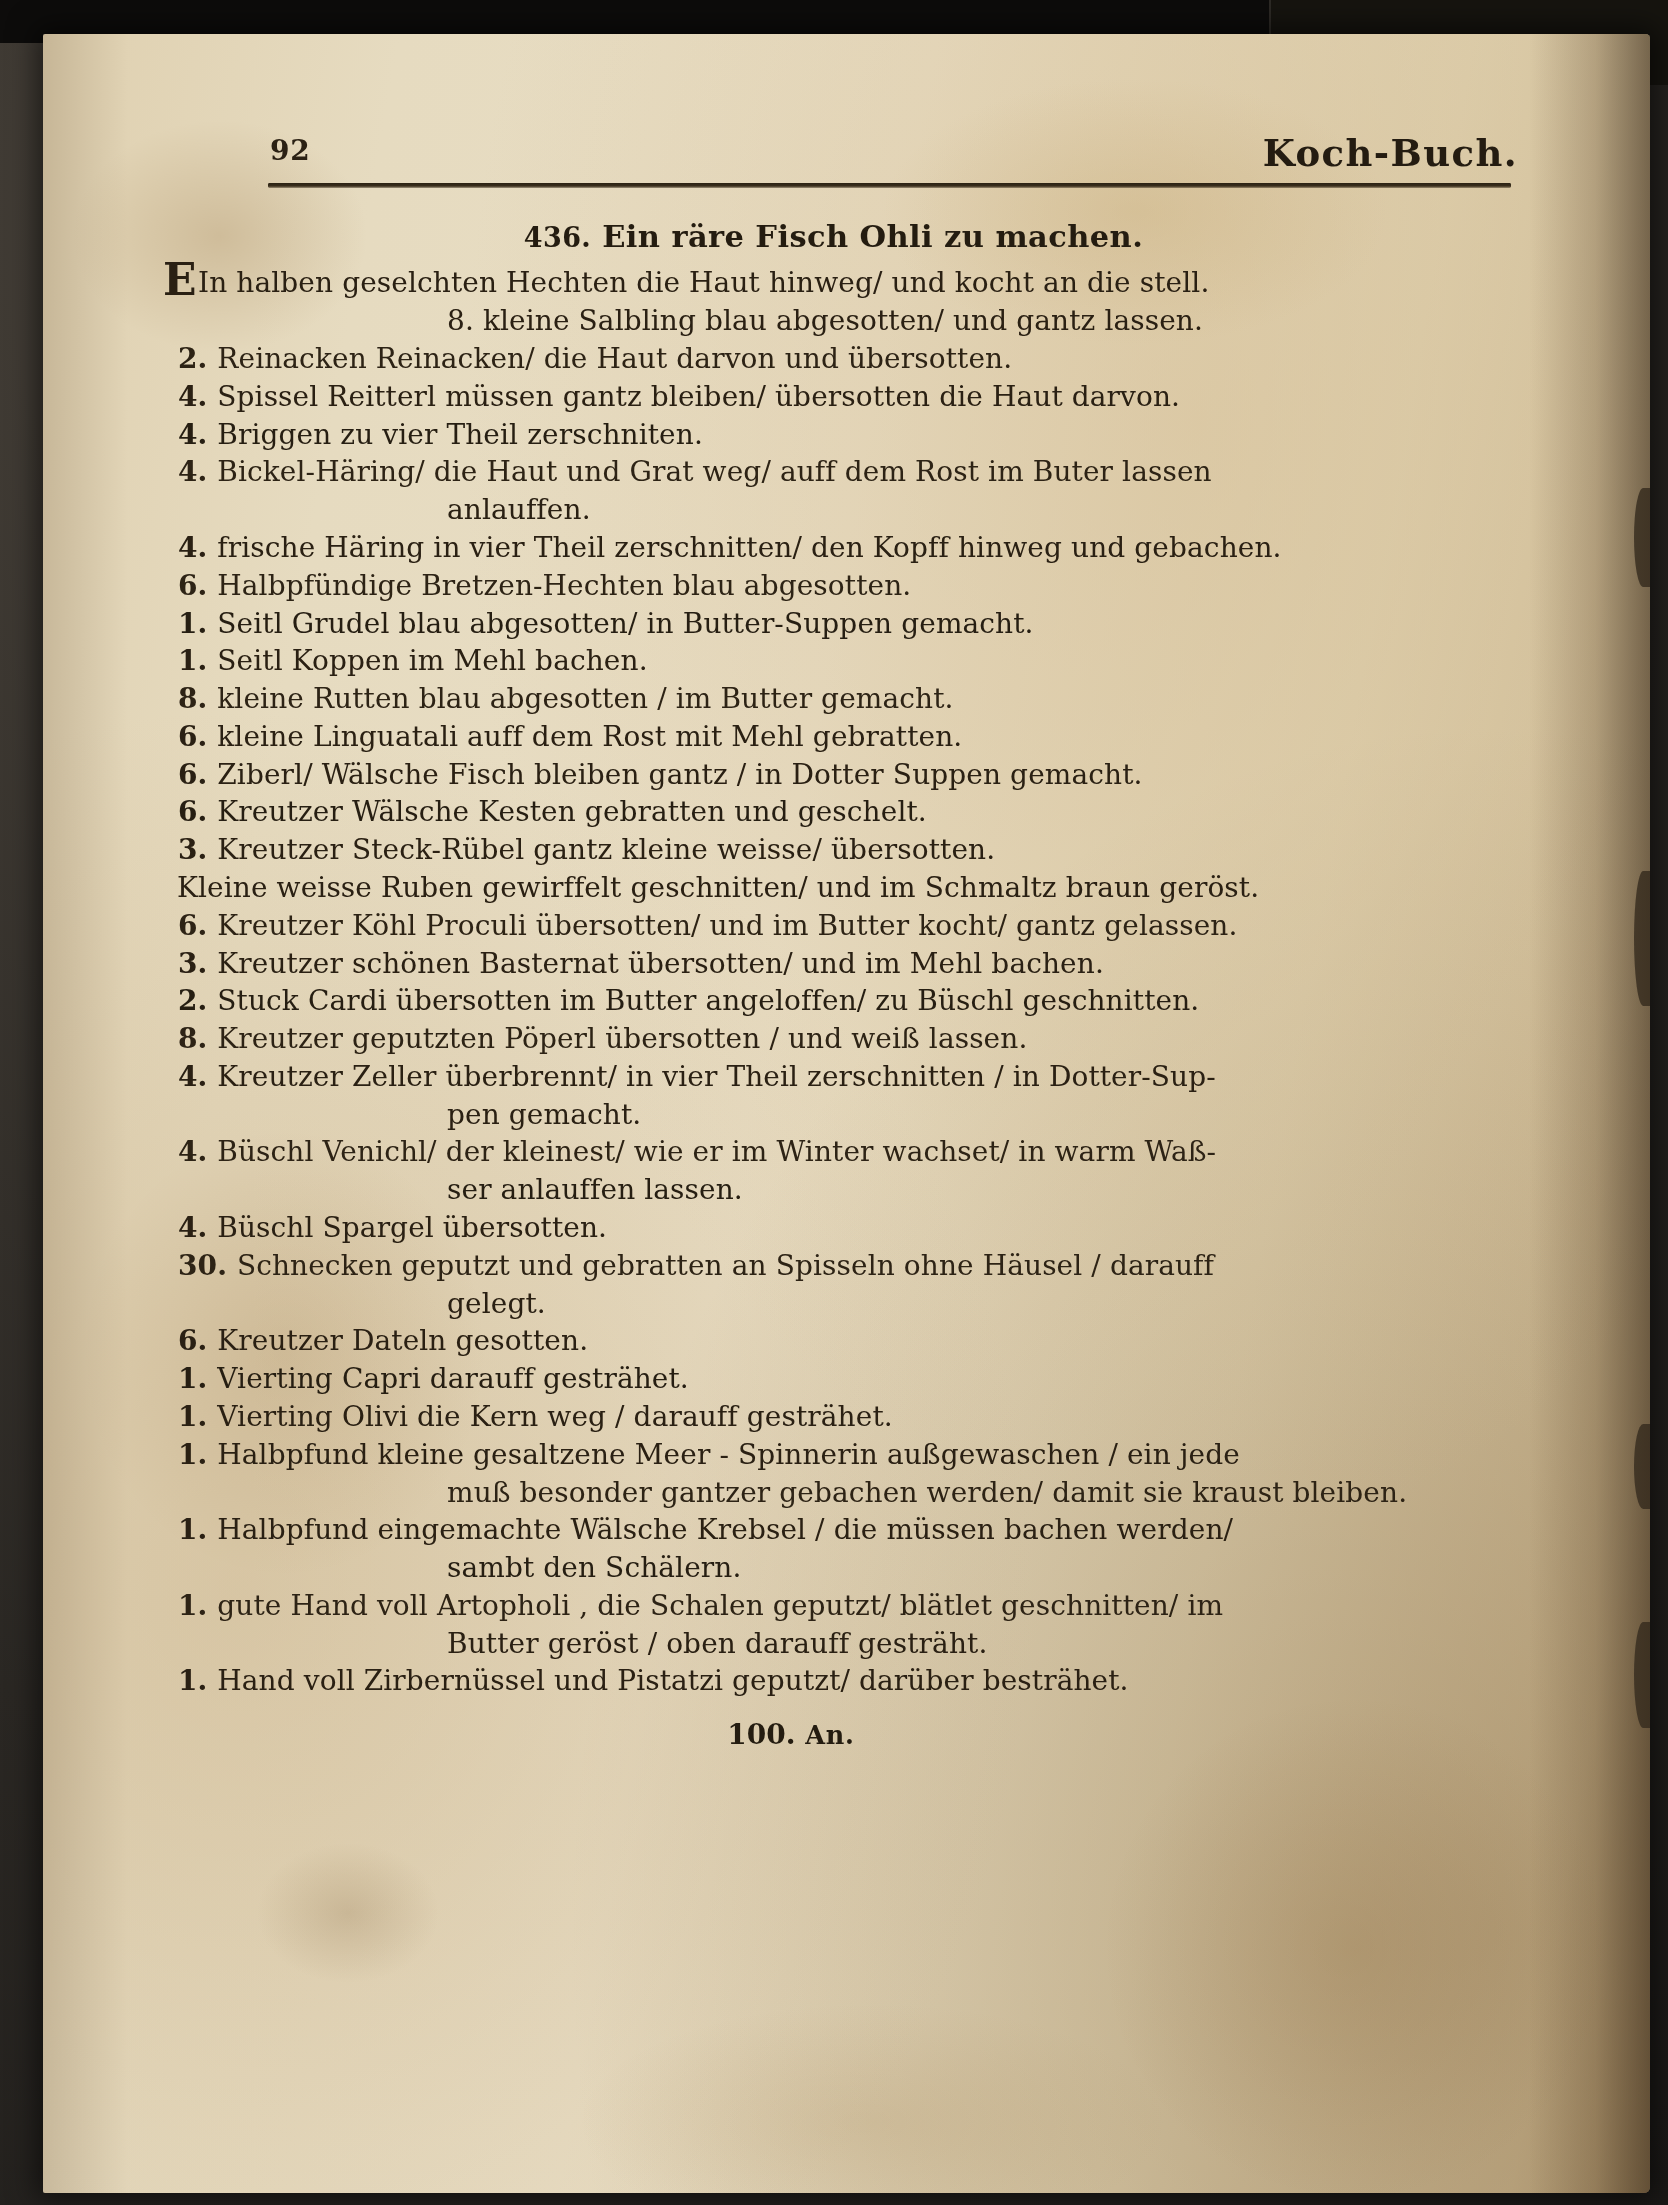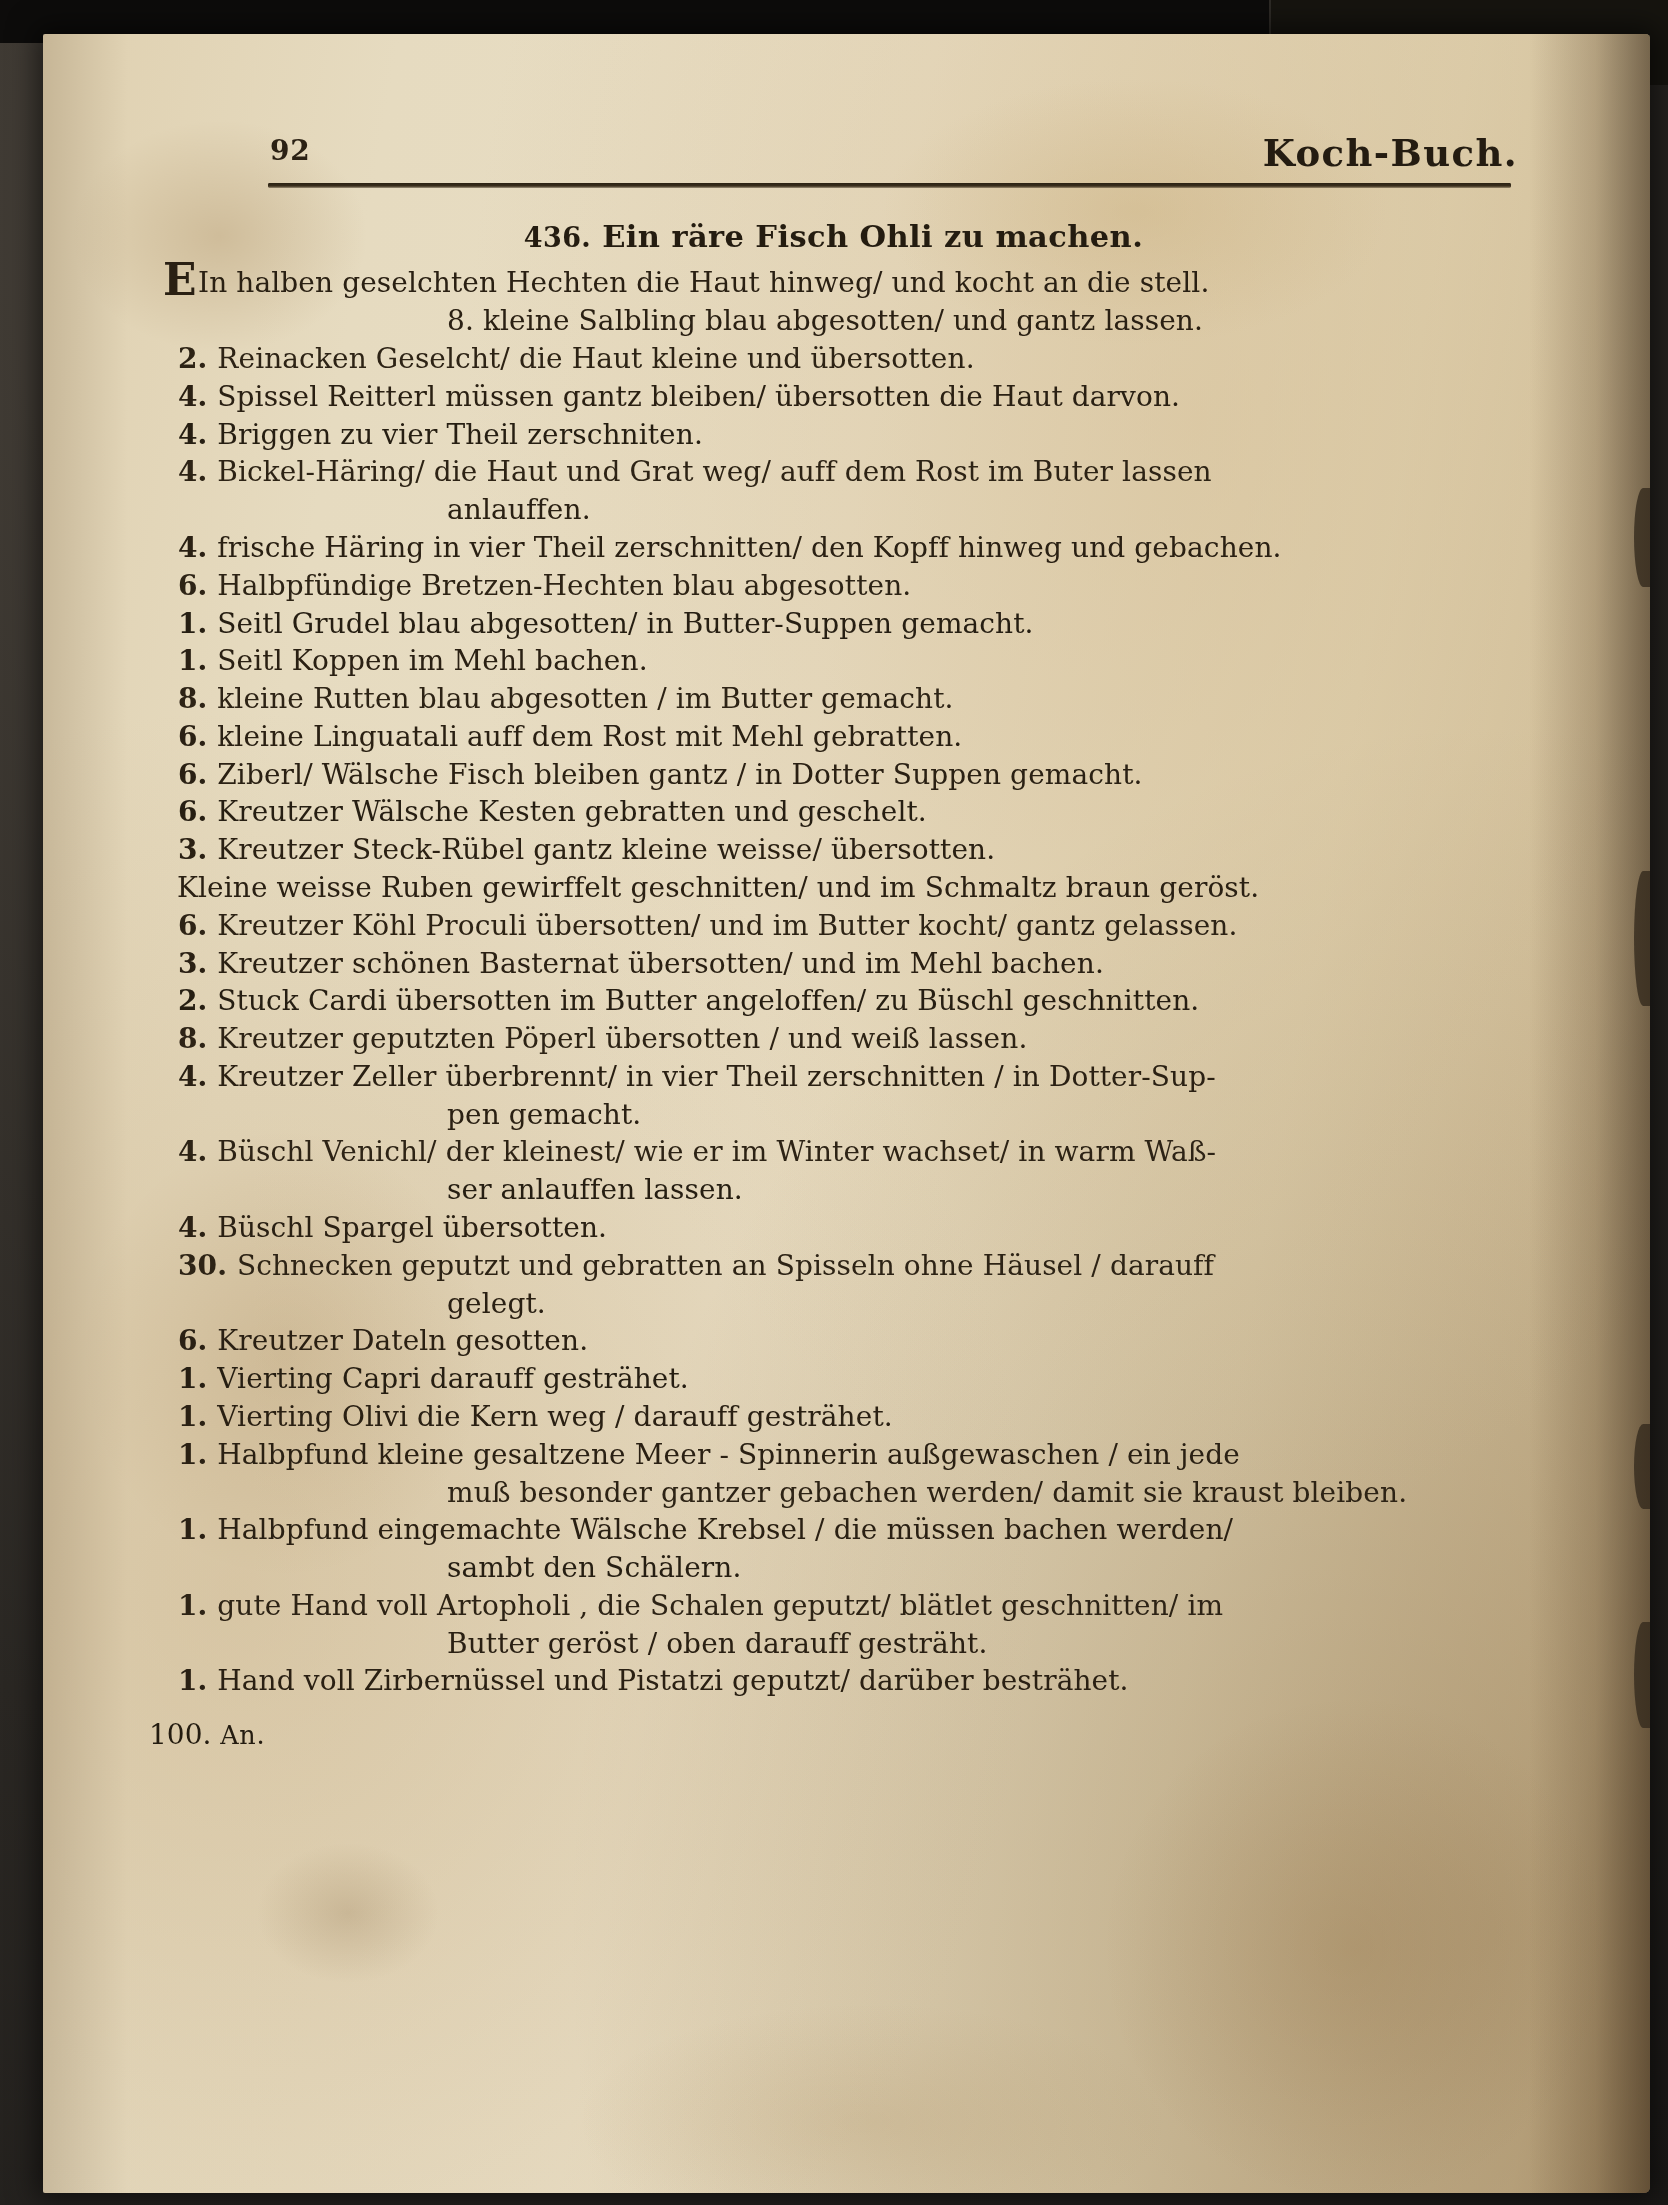--- a/index.html
+++ b/index.html
@@ -177,24 +177,24 @@
     margin-right: 1.4px;
   }
   .cont {
     padding-left: 298px;
     text-indent: 0;
   }
   .lead { font-weight: 700; }
 
   .catchword {
     margin-top: 18.4px;
-    text-align: left;
+    text-align: center;
     padding-right: 85px;
     font-size: 28px;
-    font-weight: 400;
+    font-weight: 700;
     color: #241c10;
   }
   .catchword .sig { font-size: 25.5px; letter-spacing: 0.7px; }
 
   
   .body .para:nth-child(3n) { color: #2d2315; }
   .body .para:nth-child(5n) { color: #261e12; }
 </style>
 </head>
 <body>
@@ -226,21 +226,21 @@
     </div>
 
     <div class="section-title">
       <span class="num">436.</span>
       <span>Ein räre Fisch Ohli zu machen.</span>
     </div>
 
     <div class="body" id="body">
         <div class="para first"><span class="dropcap">E</span><span>In halben geselchten Hechten die Haut hinweg/ und kocht an die stell.</span></div>
         <div class="para cont"><span>8. kleine Salbling blau abgesotten/ und gantz lassen.</span></div>
-        <div class="para"><span class="lead">2. </span><span>Reinacken Geselcht/ die Haut kleine und übersotten.</span></div>
+        <div class="para"><span class="lead">2. </span><span>Reinacken Reinacken/ die Haut darvon und übersotten.</span></div>
         <div class="para"><span class="lead">4. </span><span>Spissel Reitterl müssen gantz bleiben/ übersotten die Haut darvon.</span></div>
         <div class="para"><span class="lead">4. </span><span>Briggen zu vier Theil zerschniten.</span></div>
         <div class="para"><span class="lead">4. </span><span>Bickel-Häring/ die Haut und Grat weg/ auff dem Rost im Buter lassen</span></div>
         <div class="para cont"><span>anlauffen.</span></div>
         <div class="para"><span class="lead">4. </span><span>frische Häring in vier Theil zerschnitten/ den Kopff hinweg und gebachen.</span></div>
         <div class="para"><span class="lead">6. </span><span>Halbpfündige Bretzen-Hechten blau abgesotten.</span></div>
         <div class="para"><span class="lead">1. </span><span>Seitl Grudel blau abgesotten/ in Butter-Suppen gemacht.</span></div>
         <div class="para"><span class="lead">1. </span><span>Seitl Koppen im Mehl bachen.</span></div>
         <div class="para"><span class="lead">8. </span><span>kleine Rutten blau abgesotten / im Butter gemacht.</span></div>
         <div class="para"><span class="lead">6. </span><span>kleine Linguatali auff dem Rost mit Mehl gebratten.</span></div>

